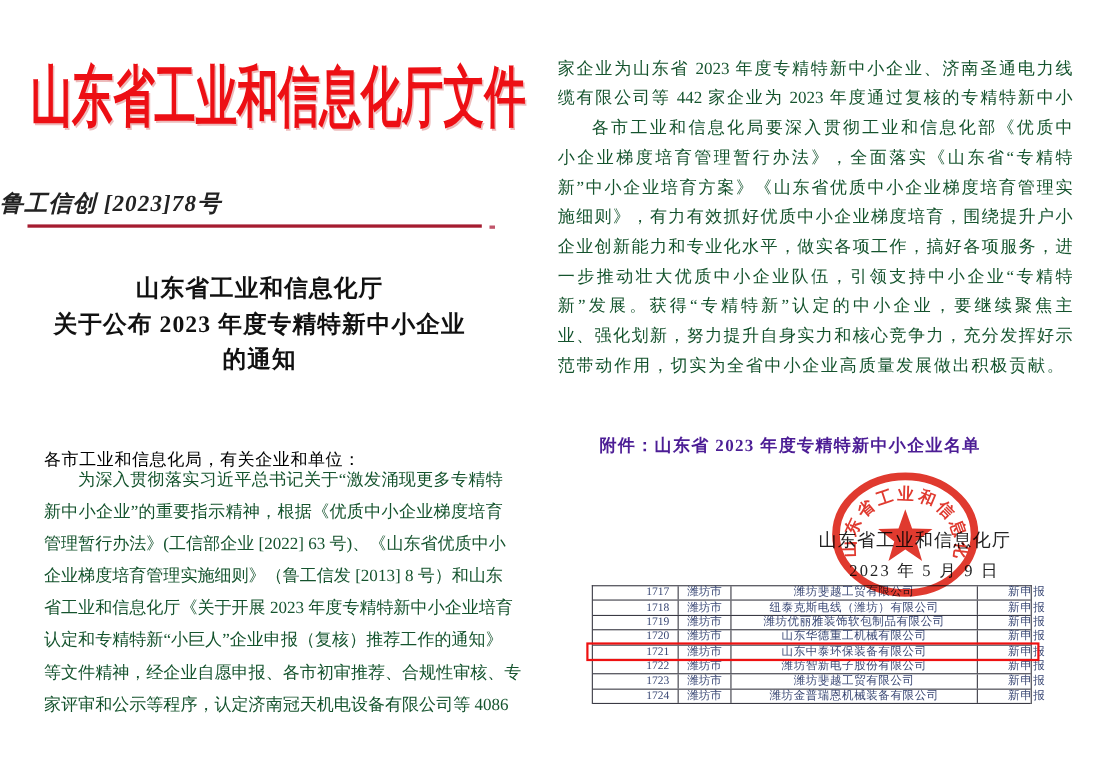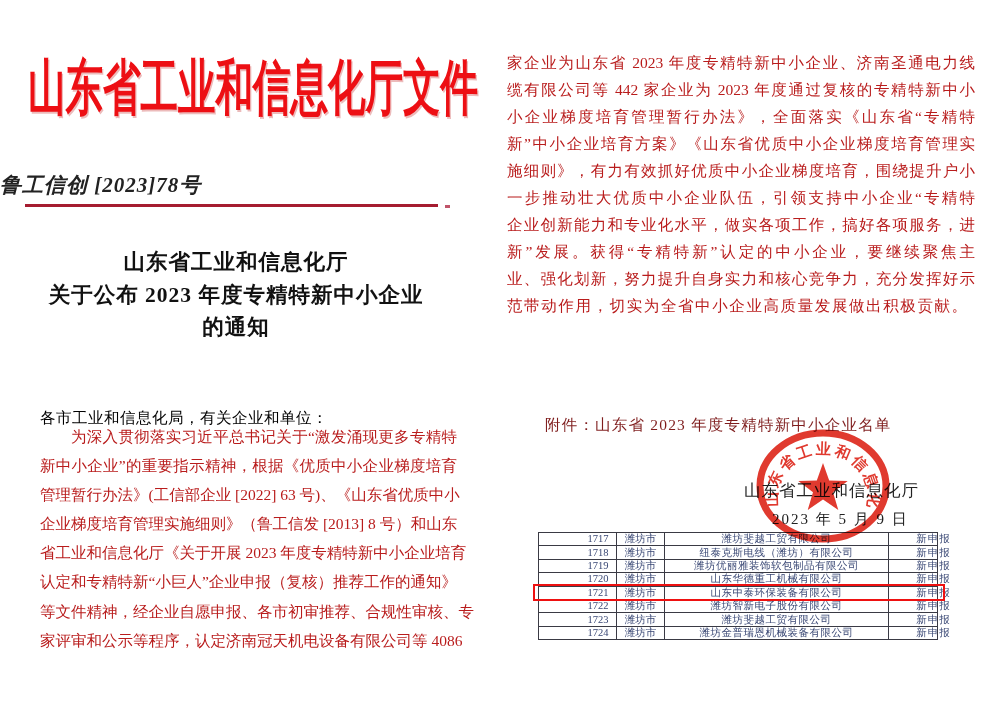--- a/index.html
+++ b/index.html
@@ -22,32 +22,32 @@
   .red-rule{position:absolute;left:25px;top:204px;width:413px;height:3px;background:#a51c30;}
   .red-rule-tick{position:absolute;left:445px;top:205px;width:5px;height:3px;background:#c0556a;}
   .doc-title{
     position:absolute;left:5px;top:246px;width:462px;text-align:center;
     font-size:21.5px;font-weight:bold;line-height:32.5px;color:#111;letter-spacing:1px;
   }
   .salutation{
     position:absolute;left:40px;top:408px;width:420px;
     font-size:15.5px;color:#000000;letter-spacing:0.5px;
   }
-  .para{position:absolute;font-size:15.5px;color:#b91c1c;}
+  .para{position:absolute;font-size:15.5px;color:#14532d;}
   .para-left{left:40px;top:422px;width:417px;line-height:29.1px;}
   .para-right{left:507px;top:49px;width:468px;line-height:27px;}
   .pline{
     white-space:nowrap;text-align:justify;text-align-last:justify;
     text-justify:inter-character;overflow:visible;
   }
   .pline.indent{padding-left:31px;}
   .pline.lastline{text-align-last:left;letter-spacing:1.6px;}
   .attachment{
-    position:absolute;left:545px;top:395px;font-size:15.5px;font-weight:normal;
-    letter-spacing:1.2px;color:#7f1d1d;margin-top:20px;
+    position:absolute;left:545px;top:395px;font-size:15.5px;font-weight:bold;
+    letter-spacing:1.2px;color:#4c1d95;
   }
   
   .sign-org{position:absolute;left:744px;top:480px;font-size:16.5px;color:#222;letter-spacing:1px;z-index:1;}
   .sign-date{position:absolute;left:772px;top:510px;font-size:15px;color:#222;letter-spacing:2px;z-index:1;}
   .stamp{position:absolute;left:752px;top:427px;width:142px;height:120px;z-index:6;opacity:0.9;mix-blend-mode:multiply;}
   
   .roster{
     position:absolute;left:538px;top:532px;width:400px;z-index:2;
     border:1px solid #3a3a44;border-bottom:none;box-sizing:border-box;
     font-size:10.5px;color:#3a4875;
@@ -92,25 +92,26 @@
       <div class="pline">认定和专精特新“小巨人”企业申报（复核）推荐工作的通知》</div>
       <div class="pline">等文件精神，经企业自愿申报、各市初审推荐、合规性审核、专</div>
       <div class="pline">家评审和公示等程序，认定济南冠天机电设备有限公司等 4086</div>
     </div>
 </div>
 
 <div>
   <div class="para para-right">
       <div class="pline">家企业为山东省 2023 年度专精特新中小企业、济南圣通电力线</div>
       <div class="pline">缆有限公司等 442 家企业为 2023 年度通过复核的专精特新中小</div>
+      <div class="pline indent">各市工业和信息化局要深入贯彻工业和信息化部《优质中</div>
       <div class="pline">小企业梯度培育管理暂行办法》，全面落实《山东省“专精特</div>
       <div class="pline">新”中小企业培育方案》《山东省优质中小企业梯度培育管理实</div>
       <div class="pline">施细则》，有力有效抓好优质中小企业梯度培育，围绕提升户小</div>
+      <div class="pline">企业创新能力和专业化水平，做实各项工作，搞好各项服务，进</div>
       <div class="pline">一步推动壮大优质中小企业队伍，引领支持中小企业“专精特</div>
-      <div class="pline">企业创新能力和专业化水平，做实各项工作，搞好各项服务，进</div>
       <div class="pline">新”发展。获得“专精特新”认定的中小企业，要继续聚焦主</div>
       <div class="pline">业、强化划新，努力提升自身实力和核心竞争力，充分发挥好示</div>
       <div class="pline lastline">范带动作用，切实为全省中小企业高质量发展做出积极贡献。</div>
     </div>
 
   <div class="attachment">附件：山东省 2023 年度专精特新中小企业名单</div>
 
   <div class="sign-org">山东省工业和信息化厅</div>
   <div class="sign-date">2023 年 5 月 9 日</div>
 

